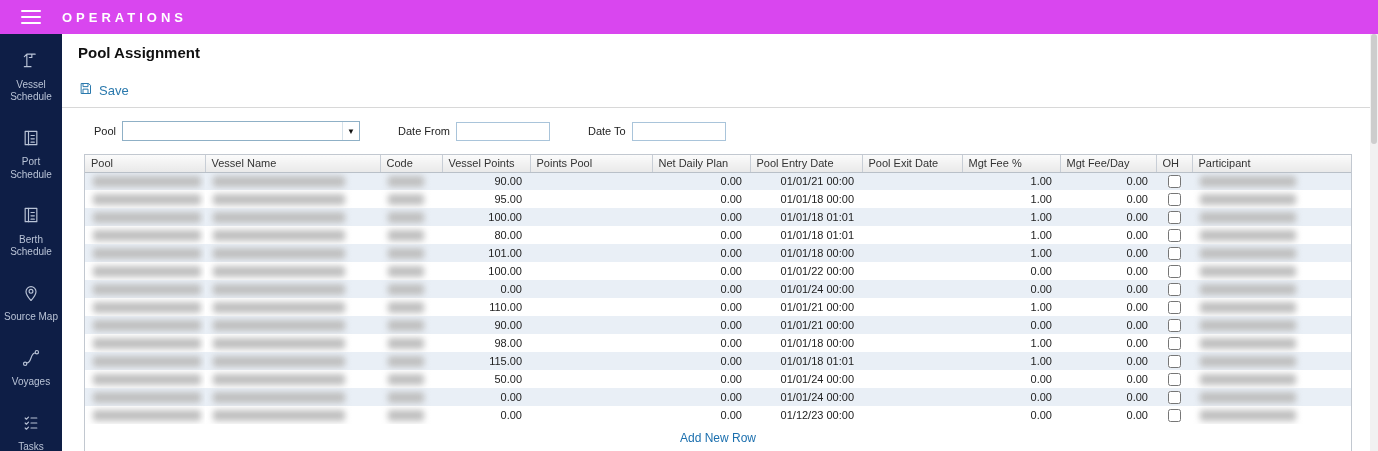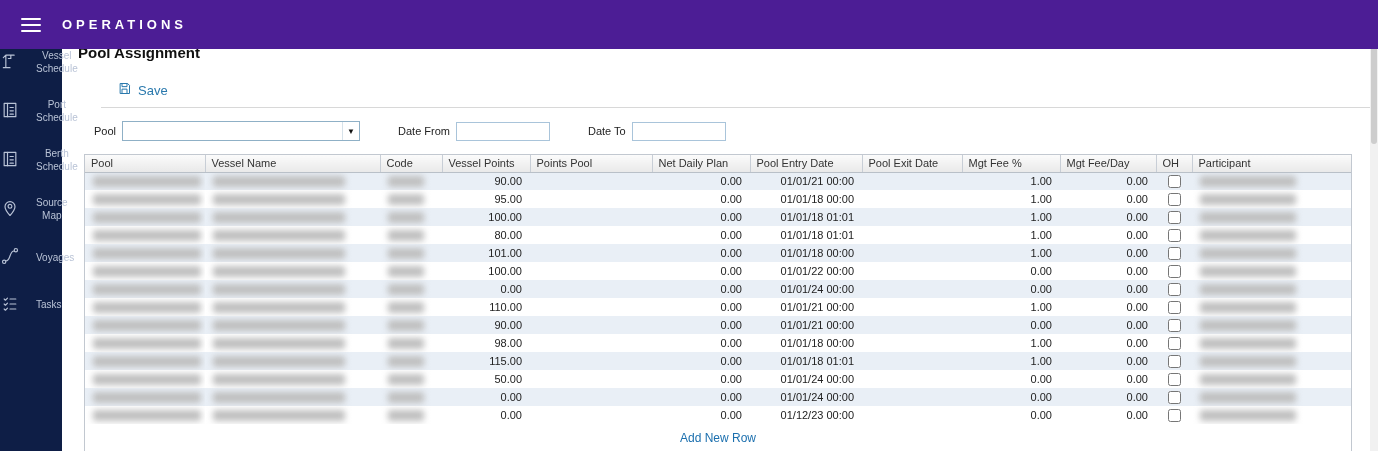--- a/index.html
+++ b/index.html
@@ -5,44 +5,44 @@
   * { box-sizing: border-box; }
   html,body { margin:0; padding:0; }
   body {
     width:1378px; height:451px; overflow:hidden;
     font-family:"Liberation Sans", sans-serif;
     background:#ffffff; position:relative;
   }
 
   
   .topbar {
-    position:absolute; top:0; left:0; width:1378px; height:49px;
-    background:#4c1d95; display:flex; align-items:center; z-index:20;
+    position:absolute; top:0; left:0; width:1378px; height:34px;
+    background:#d946ef; display:flex; align-items:center; z-index:20;
   }
   .burger { width:62px; display:flex; flex-direction:column; align-items:center; gap:4px; cursor:pointer; }
   .burger span { display:block; width:20px; height:2px; background:#ffffff; border-radius:1px; }
   .app-title { color:#ffffff; font-weight:bold; font-size:13px; letter-spacing:4px; }
 
   
   .sidebar {
     position:absolute; top:34px; left:0; bottom:0; width:62px;
     background:#0e1e46; display:flex; flex-direction:column; align-items:center;
     padding-top:16px; gap:24px; z-index:10;
   }
   .side-item {
-    width:100%; display:flex; flex-direction:row; align-items:center; gap:14px;
+    width:100%; display:flex; flex-direction:column; align-items:center; gap:5px;
     cursor:pointer; color:#b9c3d6; font-size:10px; line-height:1.25; text-align:center;
   }
   .side-item svg { width:20px; height:20px; stroke:#b9c3d6; fill:none; stroke-width:1.4; stroke-linecap:round; stroke-linejoin:round; }
   .side-label { padding:0 2px; }
 
   
   .main { position:absolute; left:62px; top:34px; right:8px; bottom:0; background:#fff; }
   .page-title { margin:10px 0 17px 16px; font-size:15px; font-weight:bold; color:#111; }
-  .save-row { padding:3px 0 7px 16px; border-bottom:1px solid #d8d8d8;margin-left:39px; }
+  .save-row { padding:3px 0 7px 16px; border-bottom:1px solid #d8d8d8; }
   .save-btn {
     display:inline-flex; align-items:center; gap:6px; border:none; background:none;
     color:#2a79ad; font-size:13px; font-family:inherit; cursor:pointer; padding:0;
   }
   .save-btn svg { width:15px; height:15px; stroke:#2a79ad; fill:none; stroke-width:1.6; }
 
   .filter-row { display:flex; align-items:center; padding:13px 0 9px 32px; font-size:11px; color:#222; }
   .combobox {
     width:238px; height:20px; margin-left:6px; border:1px solid #8fb0c6; background:#fff;
     display:flex; align-items:center; cursor:pointer;

